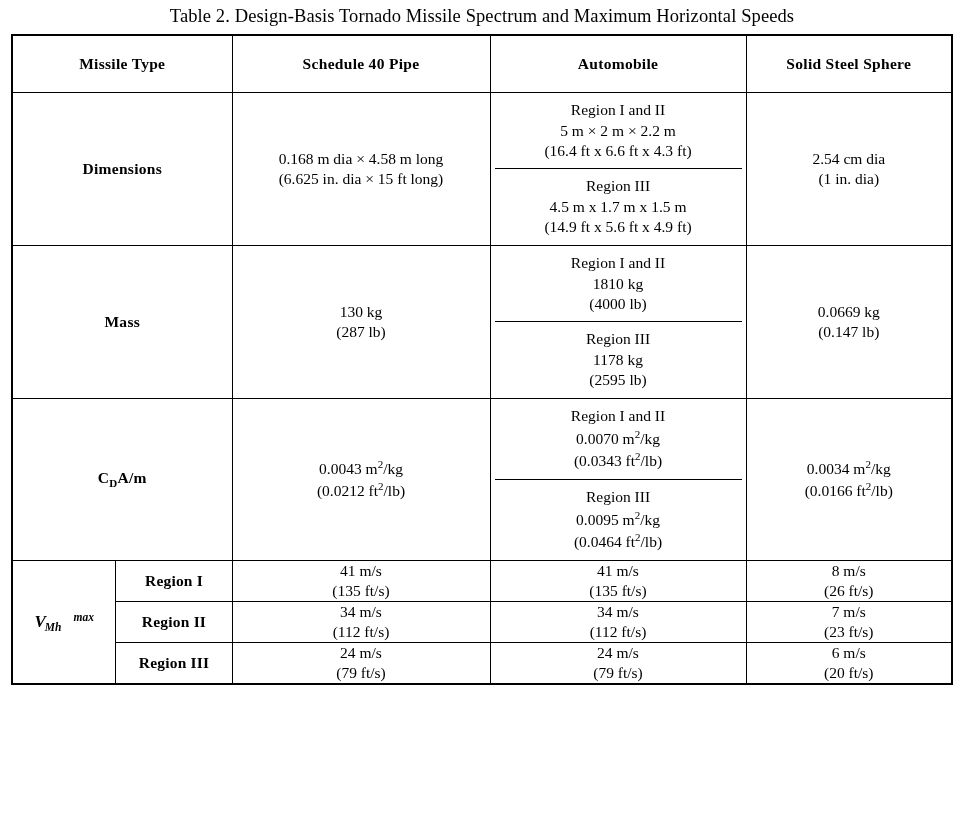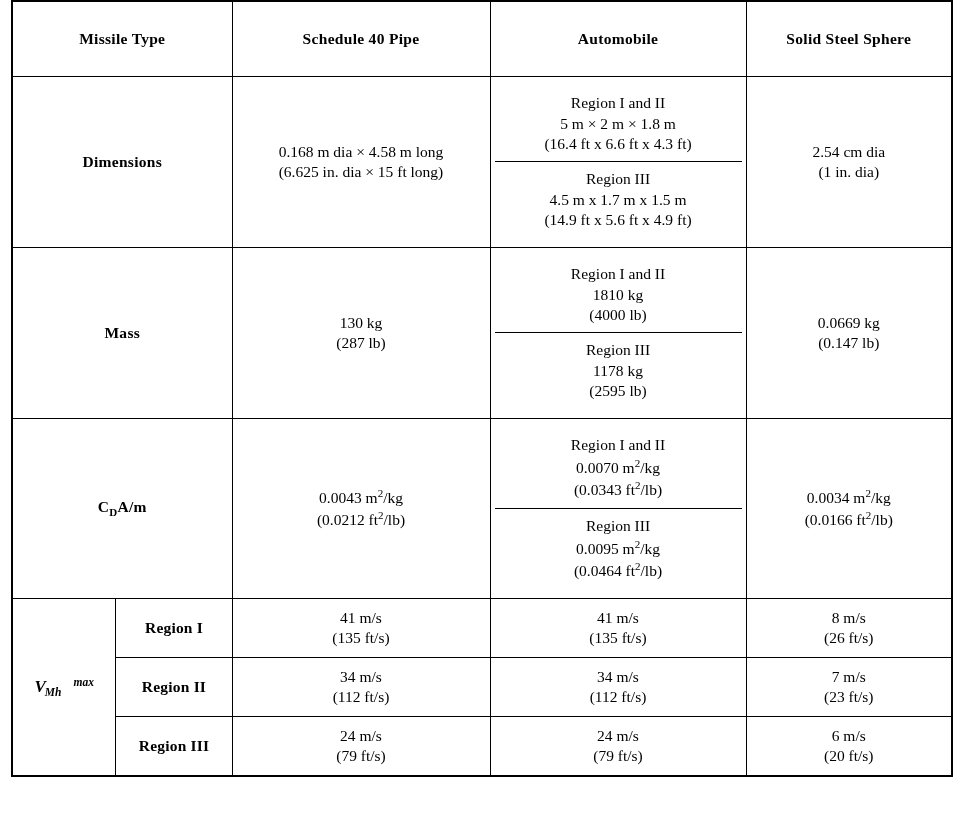--- a/index.html
+++ b/index.html
@@ -33,21 +33,21 @@
     width: 940px;
     margin: 0 auto;
     table-layout: fixed;
     border: 2px solid #000;
   }
   table.tbl td, table.tbl th {
     border: 1px solid #000;
     text-align: center;
     vertical-align: middle;
     font-size: 15.5px;
-    padding: 9px 4px;
+    padding: 0 4px;
   }
   th.hdr {
     font-weight: bold;
     font-size: 16px;
     height: 56px;
     letter-spacing: 0.3px;
   }
   td.rowlabel {
     font-weight: bold;
     font-size: 16px;
@@ -100,20 +100,21 @@
     font-size: 16px;
     letter-spacing: 0.2px;
   }
   .speedcell .ln { line-height: 1.3; }
 </style>
 </head>
 <body>
 
 <div class="page">
 
+  <div class="caption">Table 2.  Design-Basis Tornado Missile Spectrum and Maximum Horizontal Speeds</div>
 
   <table class="tbl">
     <colgroup>
       <col style="width:104px">
       <col style="width:116px">
       <col style="width:258px">
       <col style="width:256px">
       <col style="width:206px">
     </colgroup>
 
@@ -130,21 +131,21 @@
 
       <tr>
         <td class="rowlabel" colspan="2">Dimensions</td>
         <td>
           <span class="ln">0.168 m dia × 4.58 m long</span>
           <span class="ln">(6.625 in. dia × 15 ft long)</span>
         </td>
         <td class="nested">
           <div class="regblock">
             <span class="ln reg-title">Region I and II</span>
-            <span class="ln">5 m × 2 m × 1.8 m</span>
+            <span class="ln">5 m × 2 m × 2.2 m</span>
             <span class="ln">(16.4 ft x 6.6 ft x 4.3 ft)</span>
           </div>
           <div class="regblock">
             <span class="ln reg-title">Region III</span>
             <span class="ln">4.5 m x 1.7 m x 1.5 m</span>
             <span class="ln">(14.9 ft x 5.6 ft x 4.9 ft)</span>
           </div>
         </td>
         <td>
           <span class="ln">2.54 cm dia</span>

